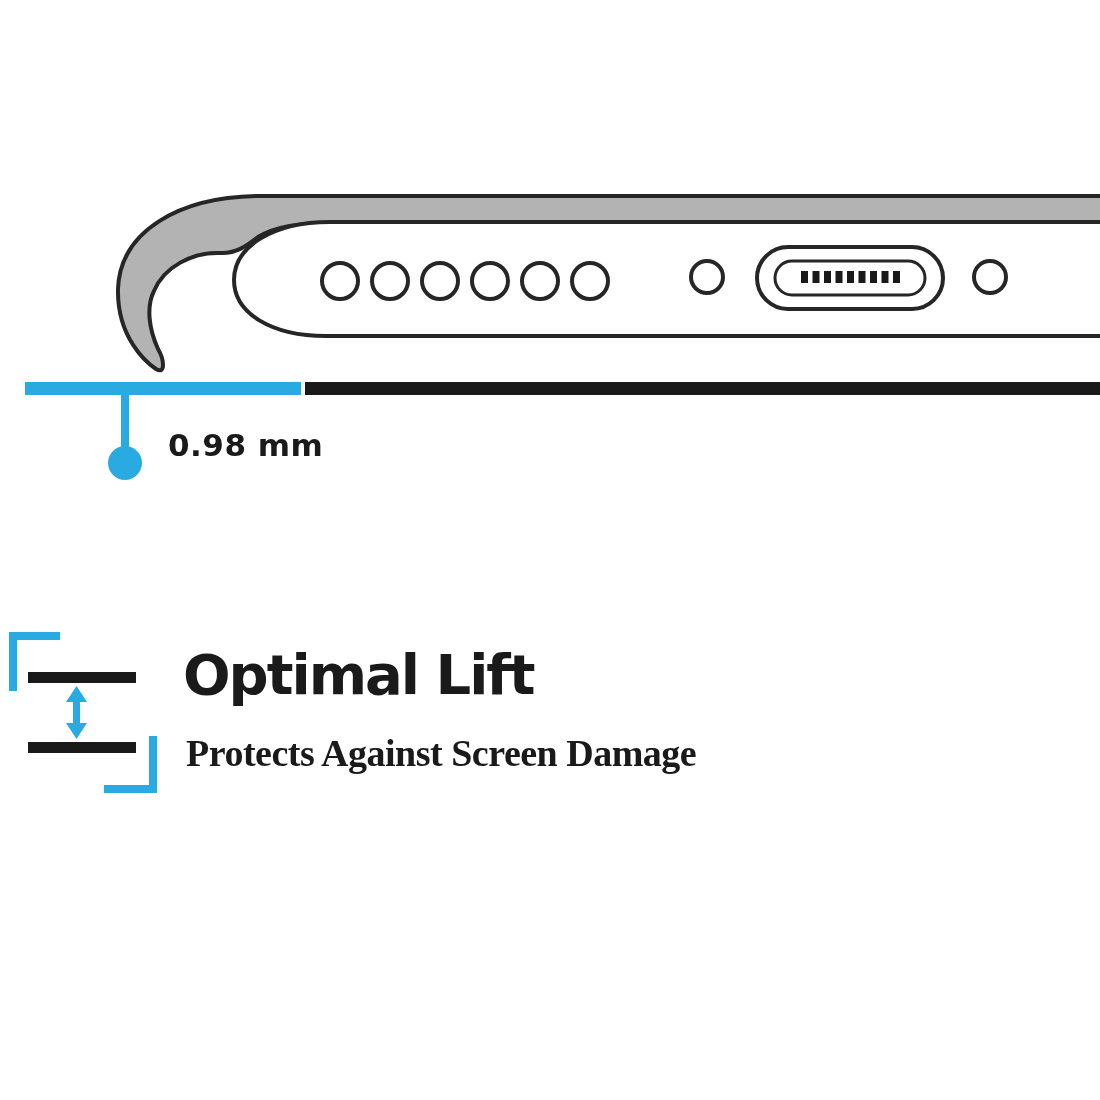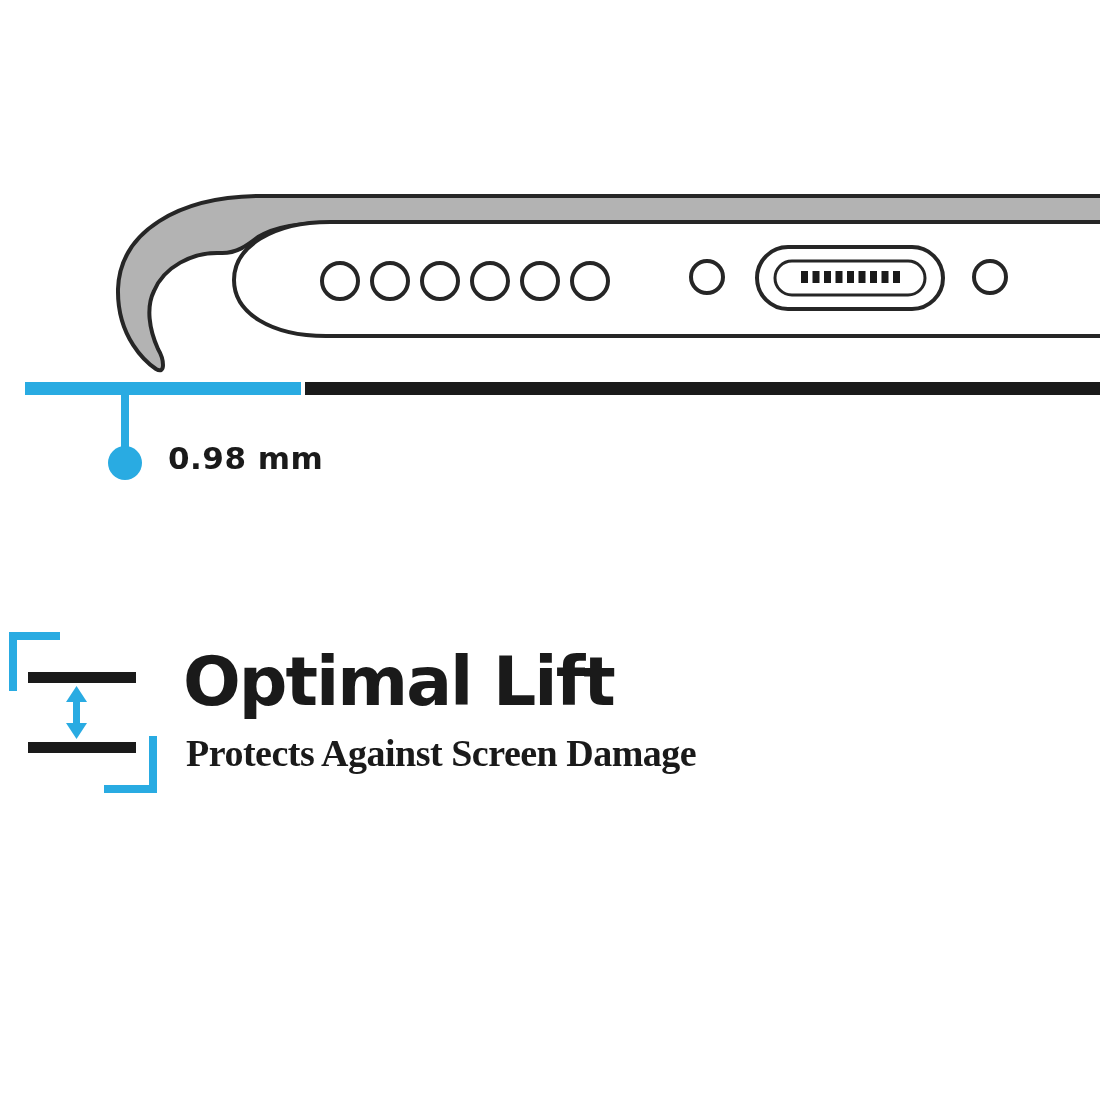--- a/index.html
+++ b/index.html
@@ -2,27 +2,27 @@
 <html><head>
 <meta charset="utf-8">
 <style>
   html,body{margin:0;padding:0;background:#ffffff;}
   body{
     width:1100px;height:1100px;position:relative;overflow:hidden;
     font-family:"Liberation Sans","DejaVu Sans",sans-serif;color:#1a1a1a;
   }
   .abs{position:absolute;}
   #measure-label{
-    left:168px;top:440px;
+    left:168px;top:427px;
     font-size:31px;font-weight:bold;letter-spacing:0.5px;
     font-family:"DejaVu Sans","Liberation Sans",sans-serif;
   }
   #feature-title{
     left:183px;top:642px;
-    font-size:68px;font-weight:bold;letter-spacing:-2px;
+    font-size:56px;font-weight:bold;letter-spacing:-2px;
     font-family:"DejaVu Sans","Liberation Sans",sans-serif;
   }
   #feature-subtitle{
     left:186px;top:731px;
     font-size:38px;font-weight:600;letter-spacing:-0.5px;
     font-family:Liberation Serif, serif;
   }
 </style>
 </head>
 <body>

